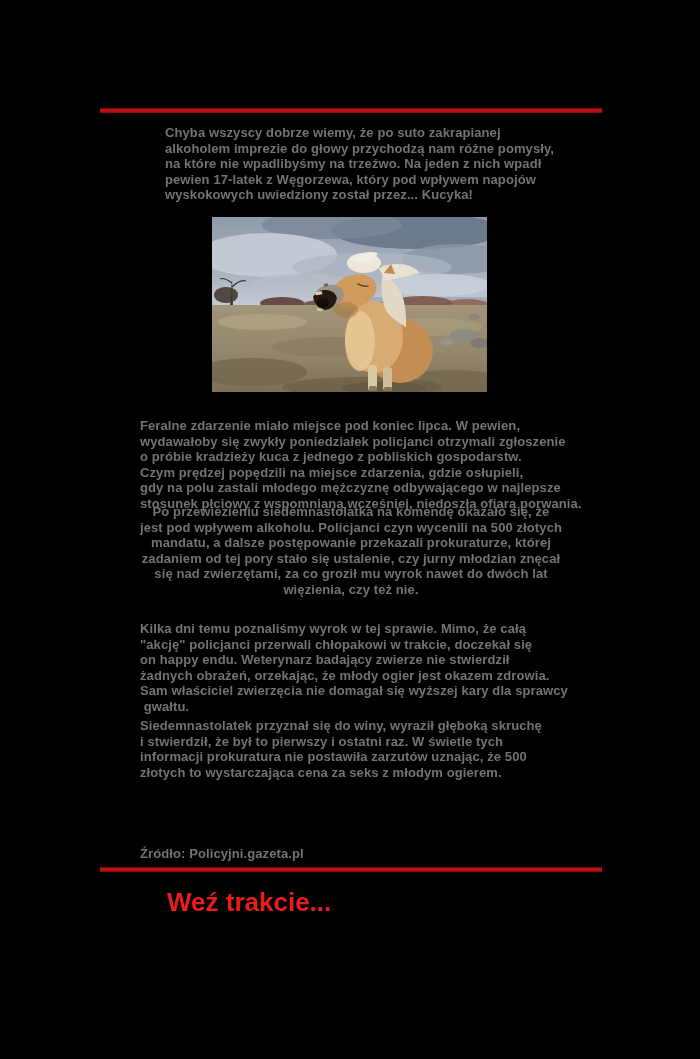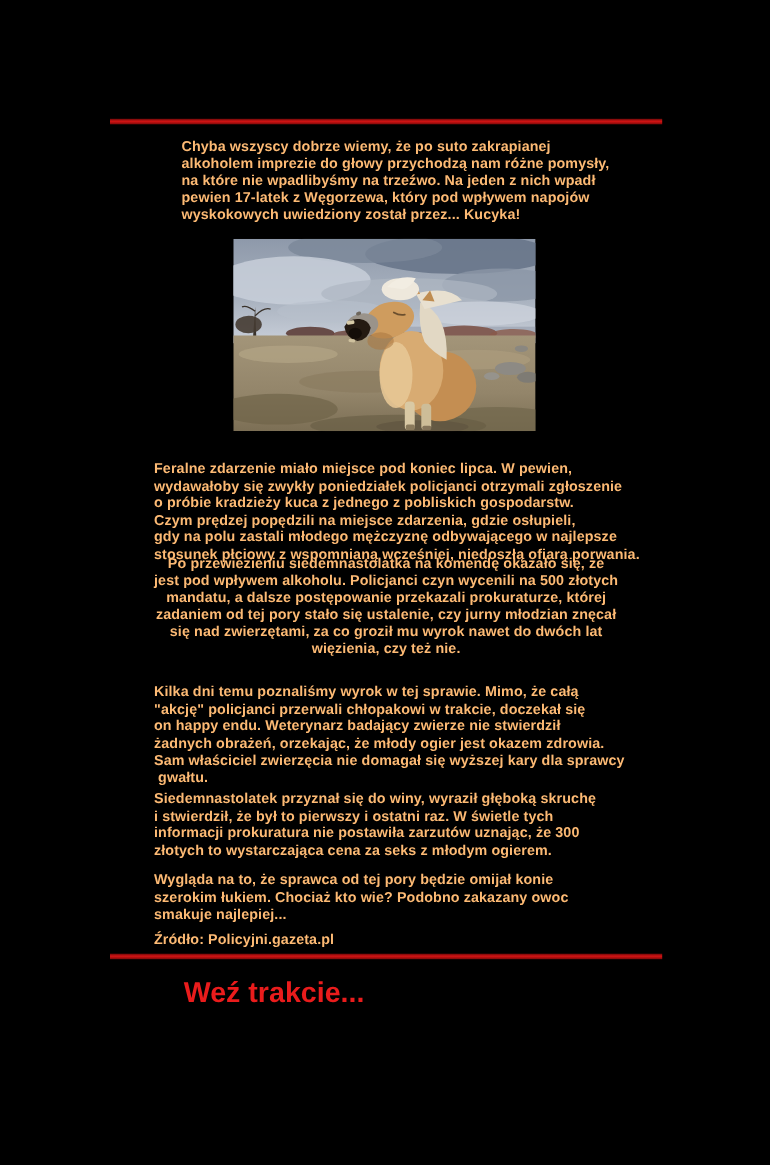--- a/index.html
+++ b/index.html
@@ -19,21 +19,21 @@
     position: absolute;
     left: 100px;
     width: 502px;
     height: 5px;
     background: linear-gradient(180deg, #6e0808 0%, #d11414 45%, #c01010 60%, #7a0a0a 100%);
   }
   .rule-top { top: 108px; }
   .rule-bottom { top: 867px; }
   .para {
     position: absolute;
-    color: #fdba74;
+    color: #737373;
     font-size: 13px;
     line-height: 15.5px;
     font-weight: bold;
     white-space: pre-line;
     letter-spacing: 0.1px;
   }
   .p1 { left: 165px; top: 125px; }
   .p2 { left: 140px; top: 418px; }
   .p3 { left: 140px; top: 504px; text-align: center; }
   .p4 { left: 140px; top: 621px; }
@@ -172,24 +172,21 @@
 się nad zwierzętami, za co groził mu wyrok nawet do dwóch lat
 więzienia, czy też nie.</div>
   <div class="para p4">Kilka dni temu poznaliśmy wyrok w tej sprawie. Mimo, że całą
 "akcję" policjanci przerwali chłopakowi w trakcie, doczekał się
 on happy endu. Weterynarz badający zwierze nie stwierdził
 żadnych obrażeń, orzekając, że młody ogier jest okazem zdrowia.
 Sam właściciel zwierzęcia nie domagał się wyższej kary dla sprawcy
 &nbsp;gwałtu.</div>
   <div class="para p5">Siedemnastolatek przyznał się do winy, wyraził głęboką skruchę
 i stwierdził, że był to pierwszy i ostatni raz. W świetle tych
-informacji prokuratura nie postawiła zarzutów uznając, że 300
+informacji prokuratura nie postawiła zarzutów uznając, że 500
 złotych to wystarczająca cena za seks z młodym ogierem.</div>
-  <div class="para p6">Wygląda na to, że sprawca od tej pory będzie omijał konie
-szerokim łukiem. Chociaż kto wie? Podobno zakazany owoc
-smakuje najlepiej...</div>
   <div class="para source">Źródło: Policyjni.gazeta.pl</div>
 
   <div class="rule rule-bottom"></div>
 
   <div class="headline h1">Weź trakcie...</div>
 
 </div>
 
 </body></html>

